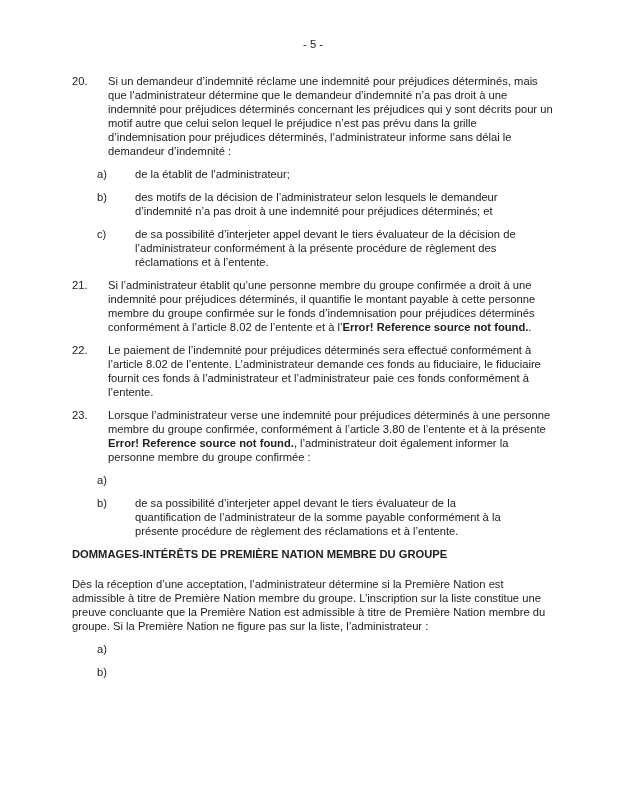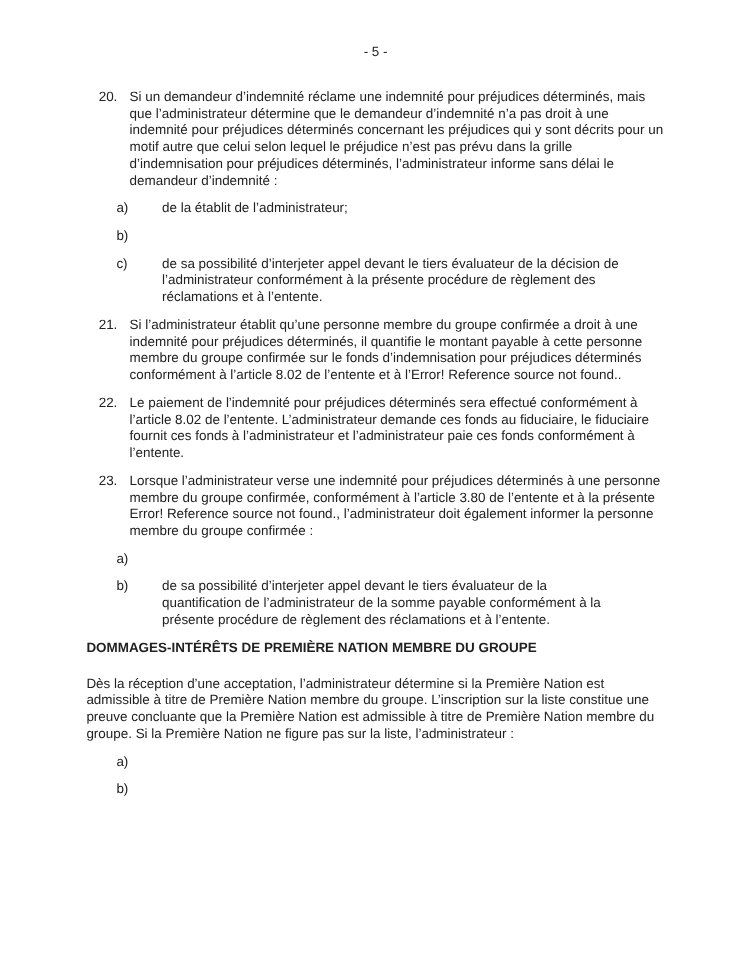--- a/index.html
+++ b/index.html
@@ -23,61 +23,61 @@
   .page-number {
     text-align: center;
     margin-bottom: 23px;
   }
   .para {
     display: flex;
     margin: 0 0 9px 0;
   }
   .para .num {
     flex: 0 0 36px;
-    text-align: center;
   }
   .para .body {
     flex: 1;
   }
   .sub {
     display: flex;
     margin: 0 0 9px 25px;
   }
   .sub .letter {
     flex: 0 0 38px;
   }
   .sub .body {
     flex: 1;
     max-width: 385px;
   }
   .section-heading {
     font-weight: bold;
     margin: 0 0 16px 0;
   }
   .bold-run {
-    font-weight: normal;
+    font-weight: bold;
   }
 </style>
 </head>
 <body>
 
 <div class="page">
 
   <div class="page-number">- 5 -</div>
 
   <div class="para">
     <span class="num">20.</span>
     <div class="body">Si un demandeur d’indemnité réclame une indemnité pour préjudices déterminés, mais que l’administrateur détermine que le demandeur d’indemnité n’a pas droit à une indemnité pour préjudices déterminés concernant les préjudices qui y sont décrits pour un motif autre que celui selon lequel le préjudice n’est pas prévu dans la grille d’indemnisation pour préjudices déterminés, l’administrateur informe sans délai le demandeur d’indemnité :</div>
   </div>
   <div class="sub">
     <span class="letter">a)</span>
     <div class="body">de la établit de l’administrateur;</div>
   </div>
   <div class="sub">
     <span class="letter">b)</span>
+    <div class="body">des motifs de la décision de l’administrateur selon lesquels le demandeur d’indemnité n’a pas droit à une indemnité pour préjudices déterminés; et</div>
   </div>
   <div class="sub">
     <span class="letter">c)</span>
     <div class="body">de sa possibilité d’interjeter appel devant le tiers évaluateur de la décision de l’administrateur conformément à la présente procédure de règlement des réclamations et à l’entente.</div>
   </div>
 
   <div class="para">
     <span class="num">21.</span>
     <div class="body"><span>Si l’administrateur établit qu’une personne membre du groupe confirmée a droit à une indemnité pour préjudices déterminés, il quantifie le montant payable à cette personne membre du groupe confirmée sur le fonds d’indemnisation pour préjudices déterminés conformément à l’article 8.02 de l’entente et à l’</span><span class="bold-run">Error! Reference source not found.</span><span>.</span></div>
   </div>

